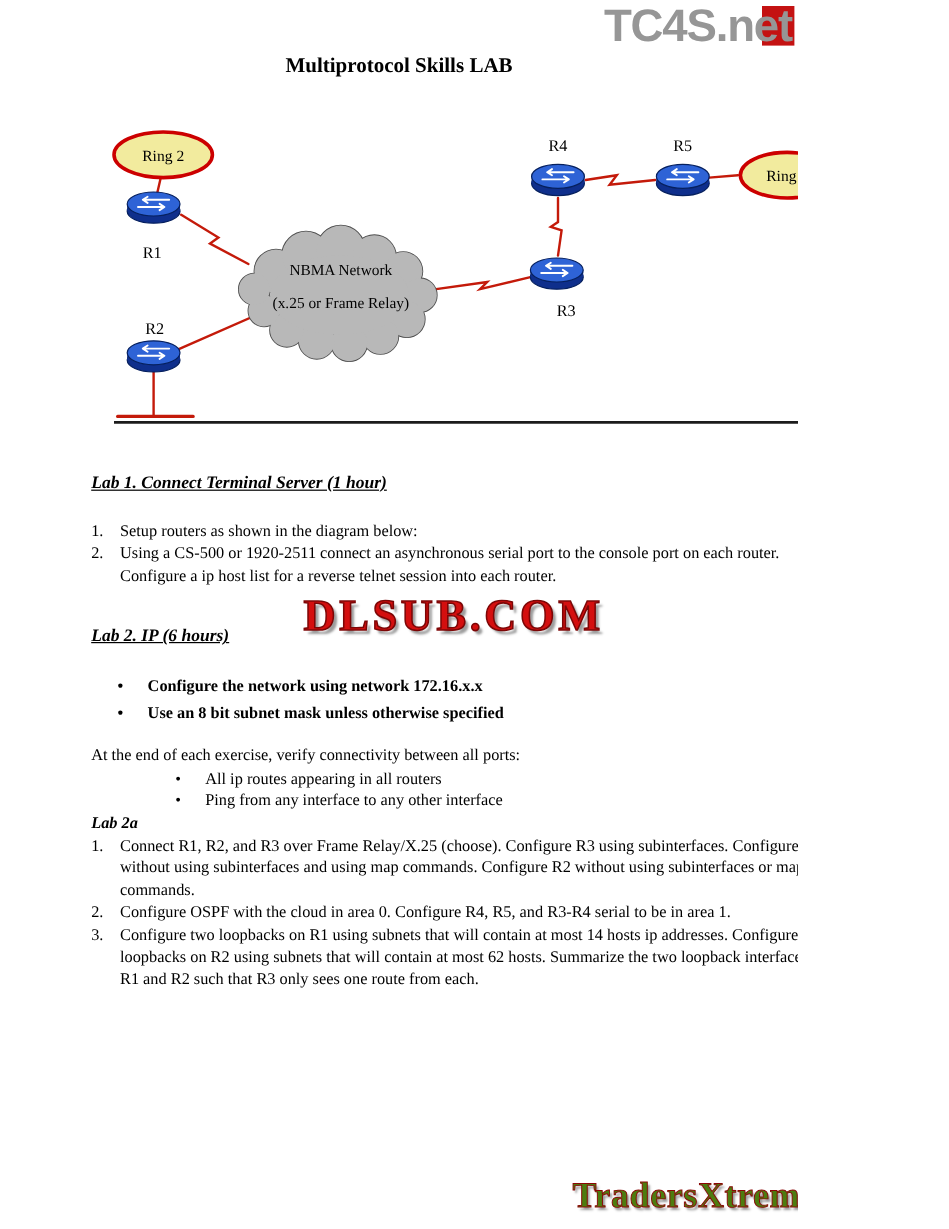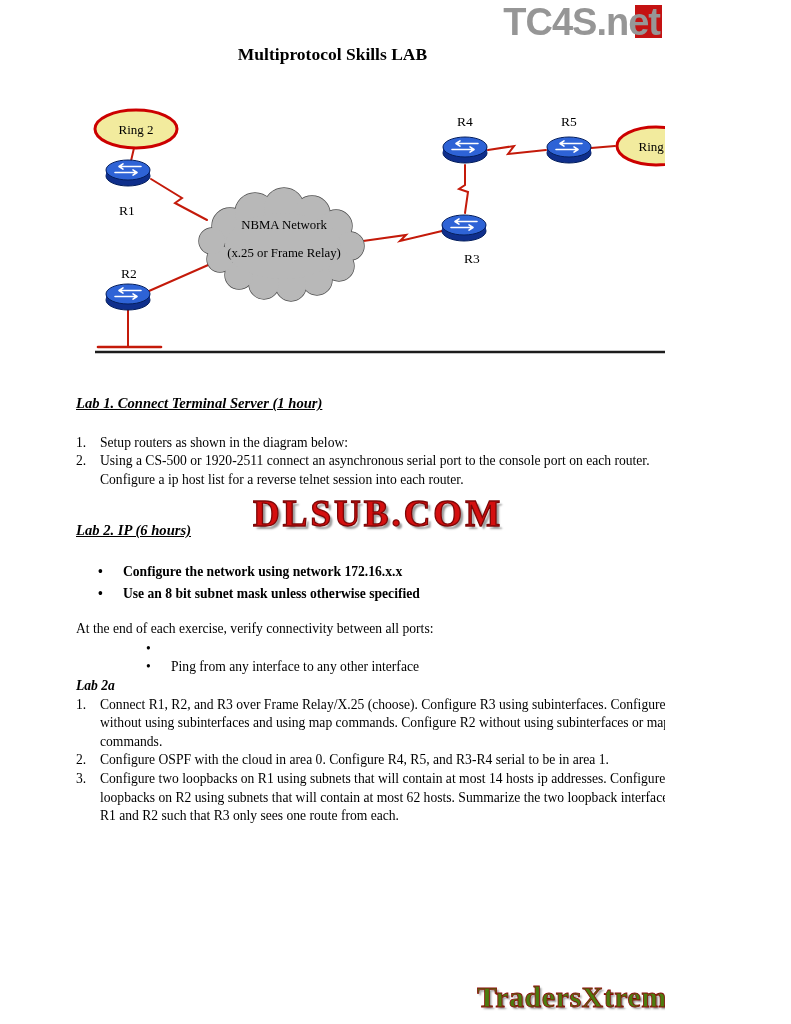--- a/index.html
+++ b/index.html
@@ -202,20 +202,21 @@
         <span class="txt">Use an 8 bit subnet mask unless otherwise specified</span>
       </div>
     </div>
 
     <p class="verify-p">At the end of each exercise, verify connectivity between all ports:</p>
 
     <div class="bullets subbullets">
       <div class="li">
         <span class="ind2"></span>
         <span class="marker">•</span>
+        <span class="txt">All ip routes appearing in all routers</span>
       </div>
       <div class="li">
         <span class="ind2"></span>
         <span class="marker">•</span>
         <span class="txt">Ping from any interface to any other interface</span>
       </div>
     </div>
 
     <h3 class="lab2a">Lab 2a</h3>
 

